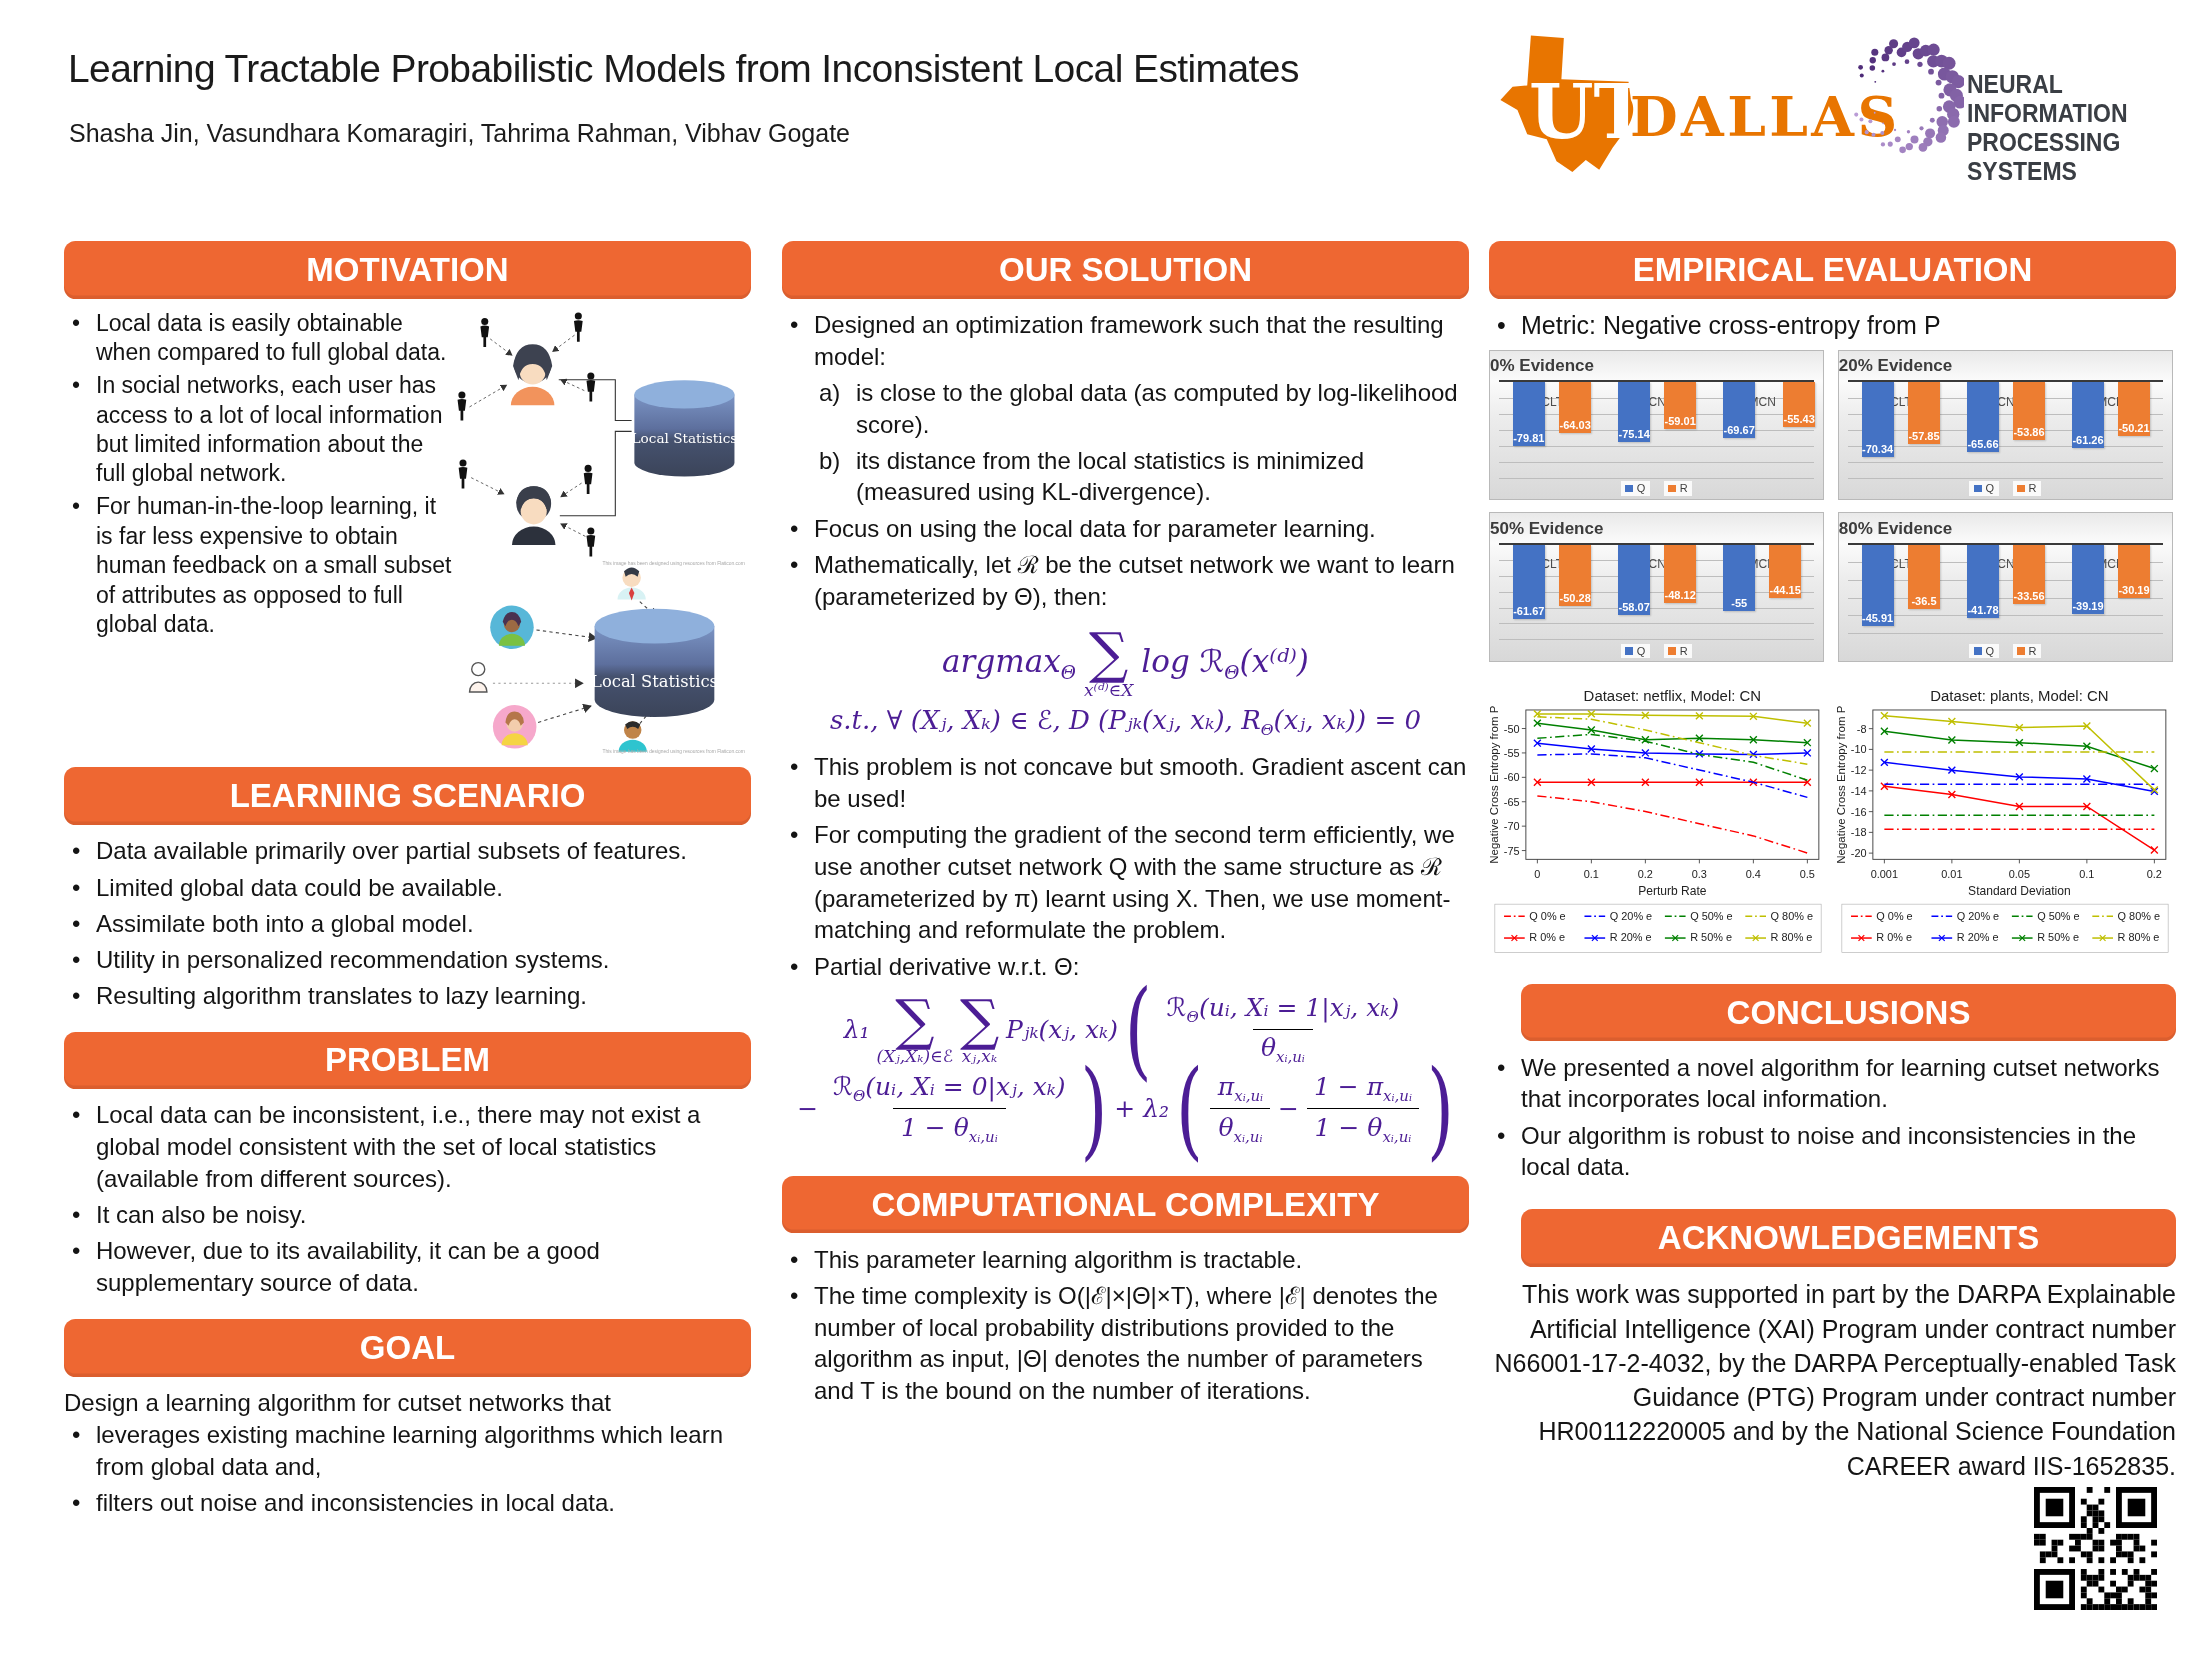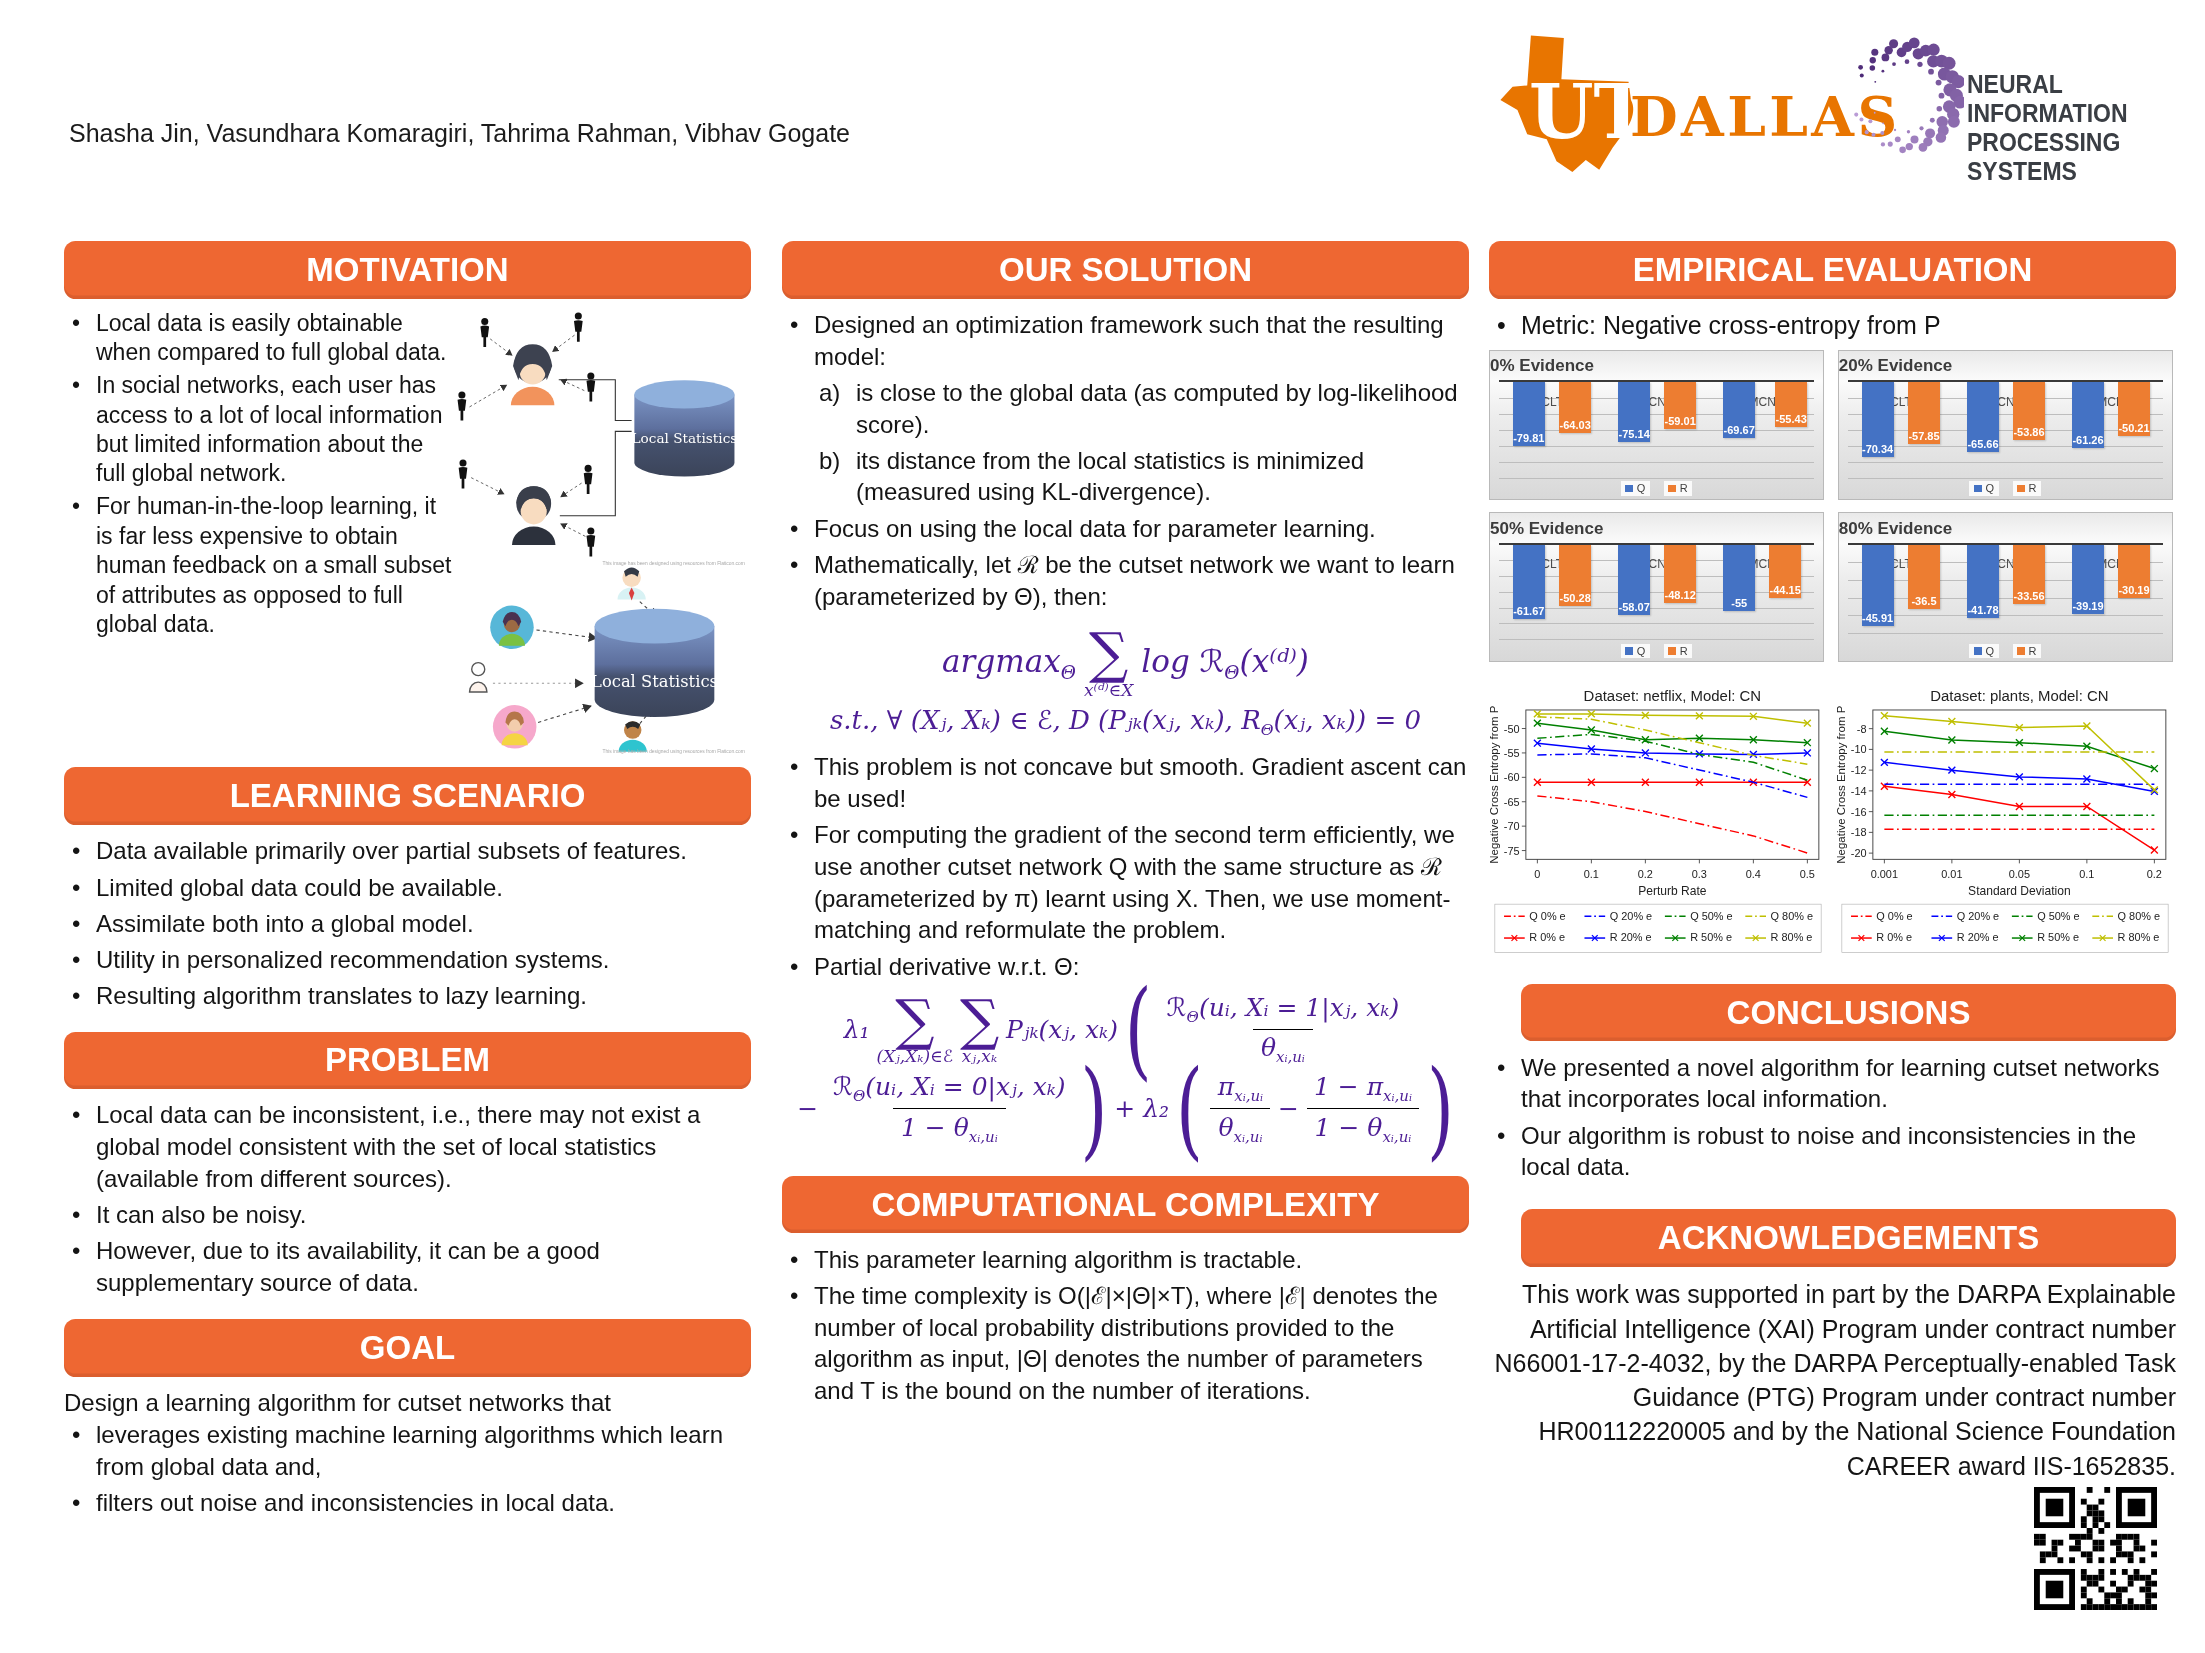--- a/index.html
+++ b/index.html
@@ -69,20 +69,21 @@
   #col3 .sec-head.mt{margin-top:26.4px;margin-left:32px;}
   .ack-text{font-size:25px;line-height:1.37;text-align:right;}
   .qr{position:absolute;left:2034px;top:1487px;}
   .small-credit{font-size:9px;fill:#a8a8a8;}
 </style>
 </head>
 <body>
 
 <div class="poster">
 
+  <div class="title">Learning Tractable Probabilistic Models from Inconsistent Local Estimates</div>
   <div class="authors">Shasha Jin, Vasundhara Komaragiri, Tahrima Rahman, Vibhav Gogate</div>
 
   <div class="utd-logo">
     <svg width="149" height="144" viewBox="0 0 120 118">
       <path fill="#E87500" d="M30,2 L57,4 L55,38 L110,40 L112,55 C116,62 113,72 108,79 L97,94 L86,112 L75,104 L64,114 L51,105 L43,87 L27,83 L19,63 L5,55 L15,44 L27,43 Z"></path>
     </svg>
     <div class="ut">UT</div>
     <div class="dallas">DALLAS</div>
   </div>
 
@@ -393,21 +394,21 @@
             <div class="bar" style="left: 119px; width: 32px; height: 60px; background: rgb(68, 114, 196);">
               <div class="val">-75.14</div>
             </div>
             <div class="bar" style="left: 165px; width: 32px; height: 47px; background: rgb(237, 125, 49);">
               <div class="val">-59.01</div>
             </div>
             <div class="cat-label" style="left: 237px;">MCN</div>
             <div class="bar" style="left: 224px; width: 32px; height: 56px; background: rgb(68, 114, 196);">
               <div class="val">-69.67</div>
             </div>
-            <div class="bar" style="left: 276px; width: 32px; height: 45px; background: rgb(237, 125, 49);">
+            <div class="bar" style="left: 284px; width: 32px; height: 45px; background: rgb(237, 125, 49);">
               <div class="val">-55.43</div>
             </div>
           </div>
         <div class="bc-legend">
             <span class="lg-item"><span class="swatch" style="background: rgb(68, 114, 196);"></span>Q</span>
             <span class="lg-item"><span class="swatch" style="background: rgb(237, 125, 49);"></span>R</span>
           </div>
       </div>
       <div class="bar-chart">
         <div class="bc-title">20% Evidence</div>

